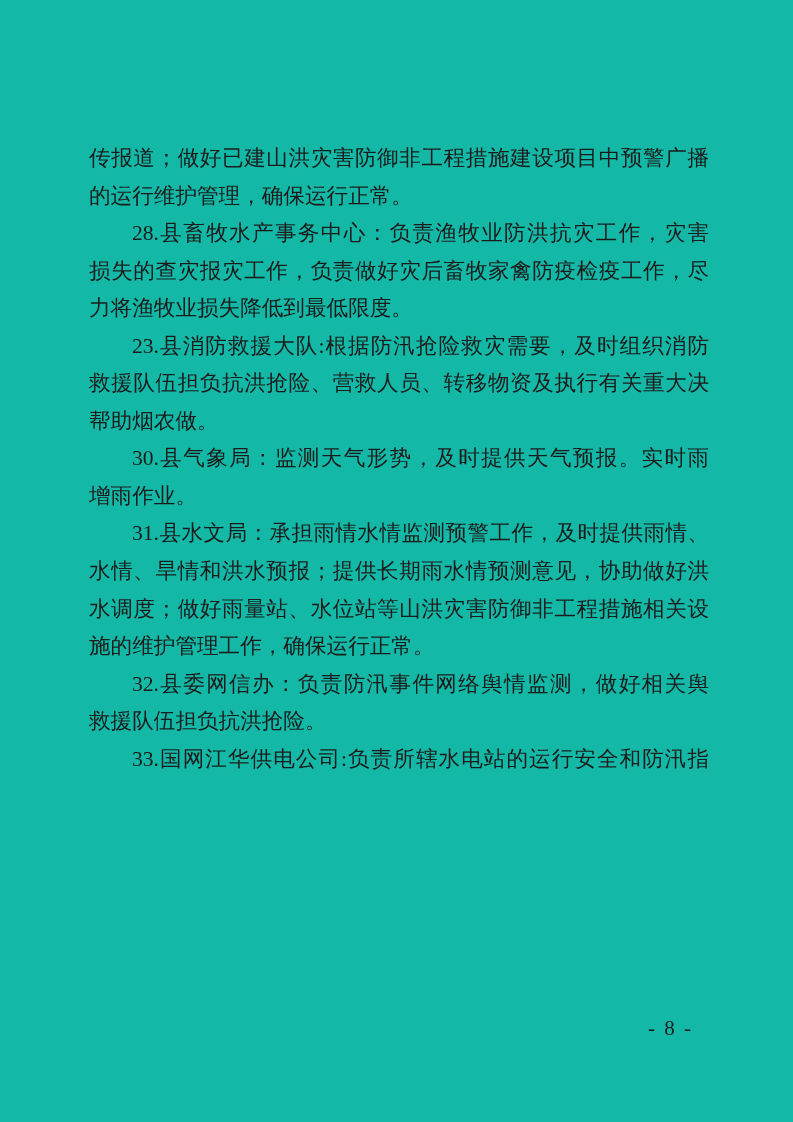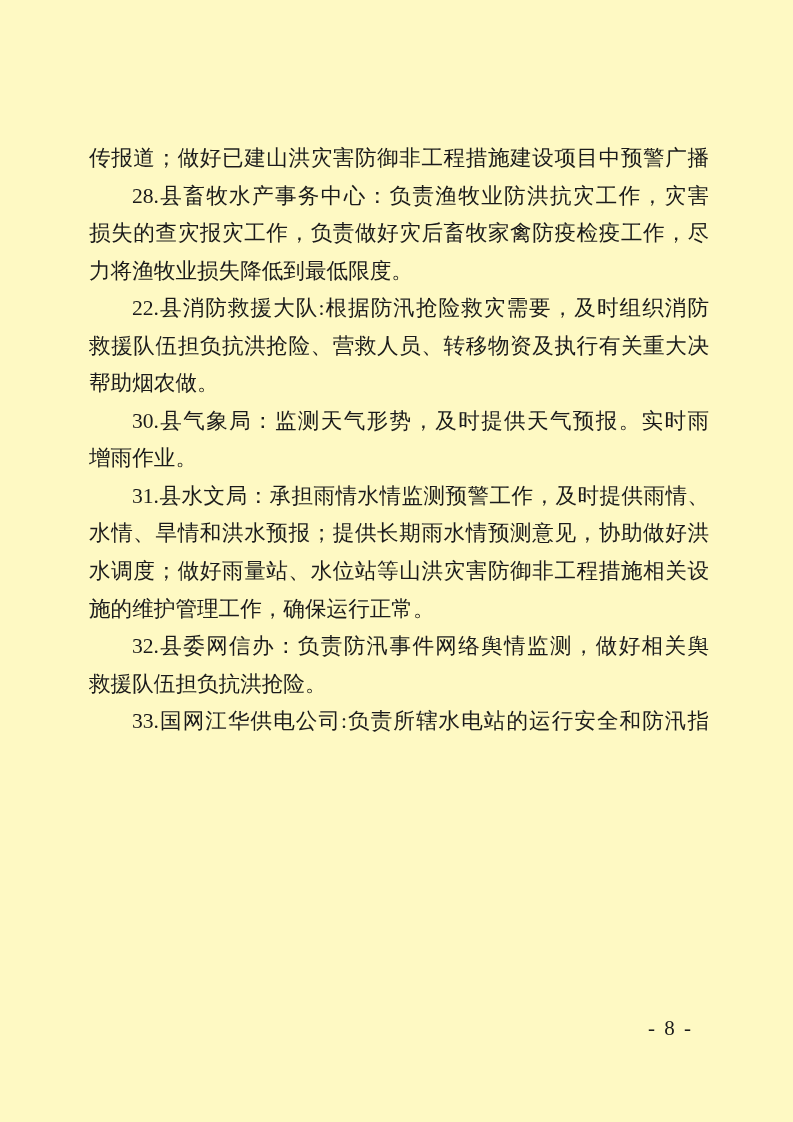--- a/index.html
+++ b/index.html
@@ -4,21 +4,21 @@
 <style>
   html, body {
     margin: 0;
     padding: 0;
     background: #ffffff;
   }
   .page {
     position: relative;
     width: 793px;
     height: 1122px;
-    background: #fef9c3;
+    background: #14b8a6;
     font-family: "Liberation Serif", "DejaVu Serif", serif;
     color: #1b1b1b;
     overflow: hidden;
   }
   .content {
     position: absolute;
     left: 89px;
     top: 140px;
     width: 620px;
   }
@@ -56,32 +56,33 @@
   }
 </style>
 </head>
 <body>
 
 <div class="page">
   <div class="content">
 
     <p class="para">
       <span class="line just">传报道；做好已建山洪灾害防御非工程措施建设项目中预警广播</span>
+      <span class="line lastline">的运行维护管理，确保运行正常。</span>
     </p>
 
 
 
     <p class="para">
       <span class="line just ind">28.县畜牧水产事务中心：负责渔牧业防洪抗灾工作，灾害</span>
       <span class="line just">损失的查灾报灾工作，负责做好灾后畜牧家禽防疫检疫工作，尽</span>
       <span class="line lastline">力将渔牧业损失降低到最低限度。</span>
     </p>
 
     <p class="para">
-      <span class="line just ind">22.县消防救援大队:根据防汛抢险救灾需要，及时组织消防</span>
+      <span class="line just ind">23.县消防救援大队:根据防汛抢险救灾需要，及时组织消防</span>
       <span class="line just">救援队伍担负抗洪抢险、营救人员、转移物资及执行有关重大决</span>
       <span class="line lastline">帮助烟农做。</span>
     </p>
 
     <p class="para">
       <span class="line just ind">30.县气象局：监测天气形势，及时提供天气预报。实时雨</span>
       <span class="line lastline">增雨作业。</span>
     </p>
 
     <p class="para">

